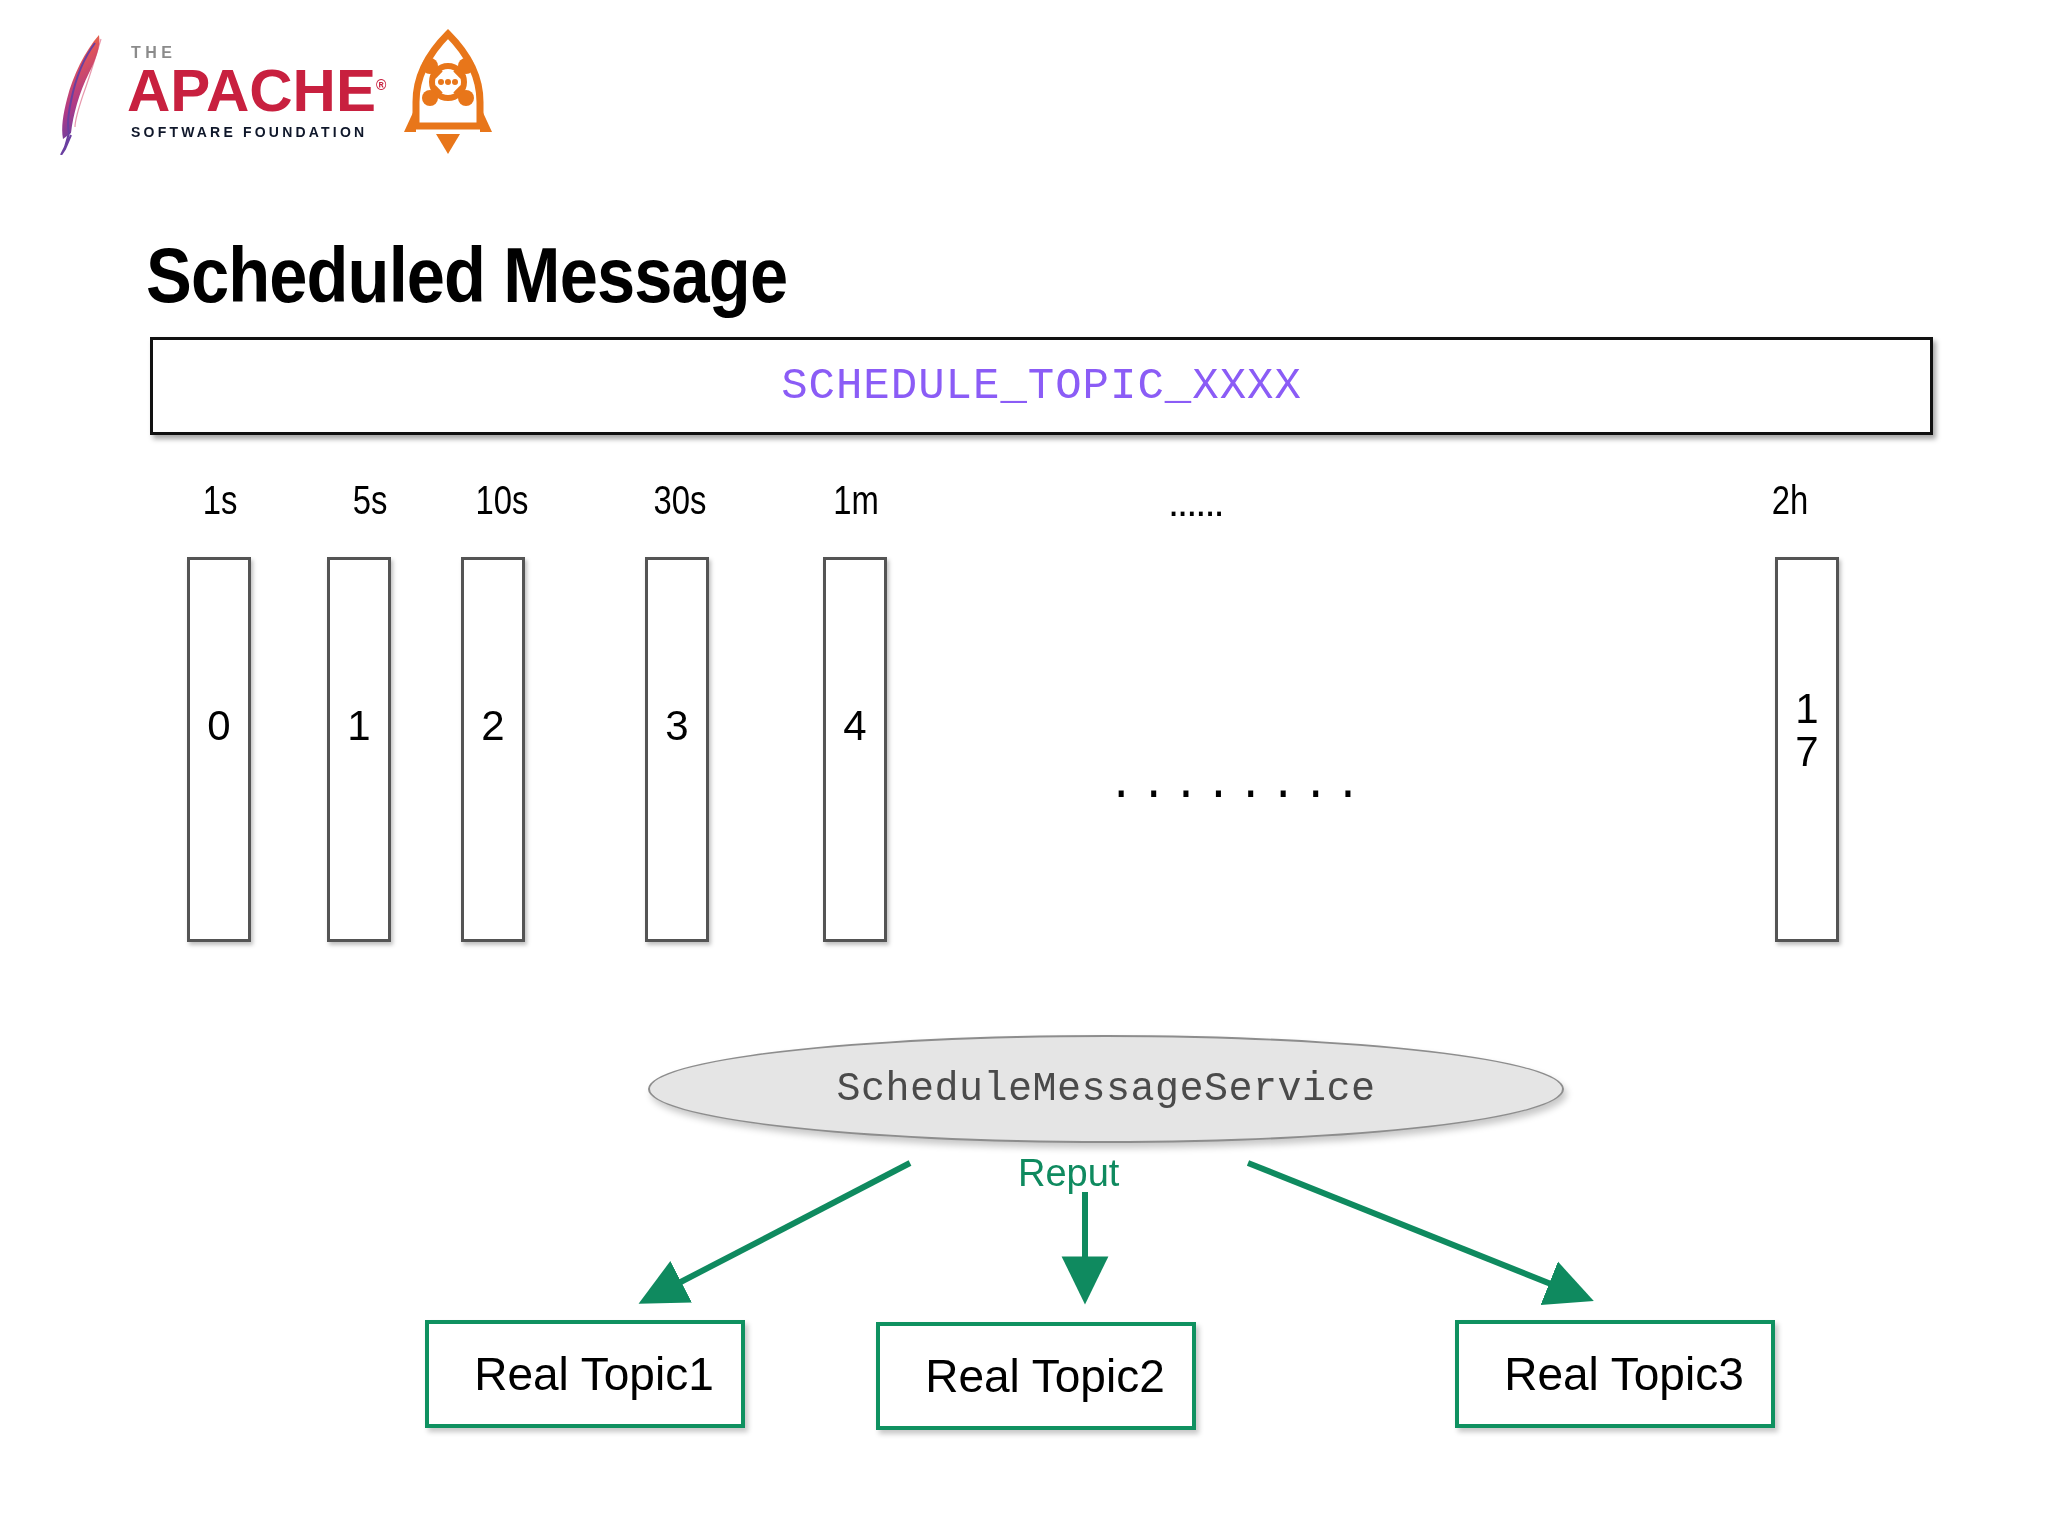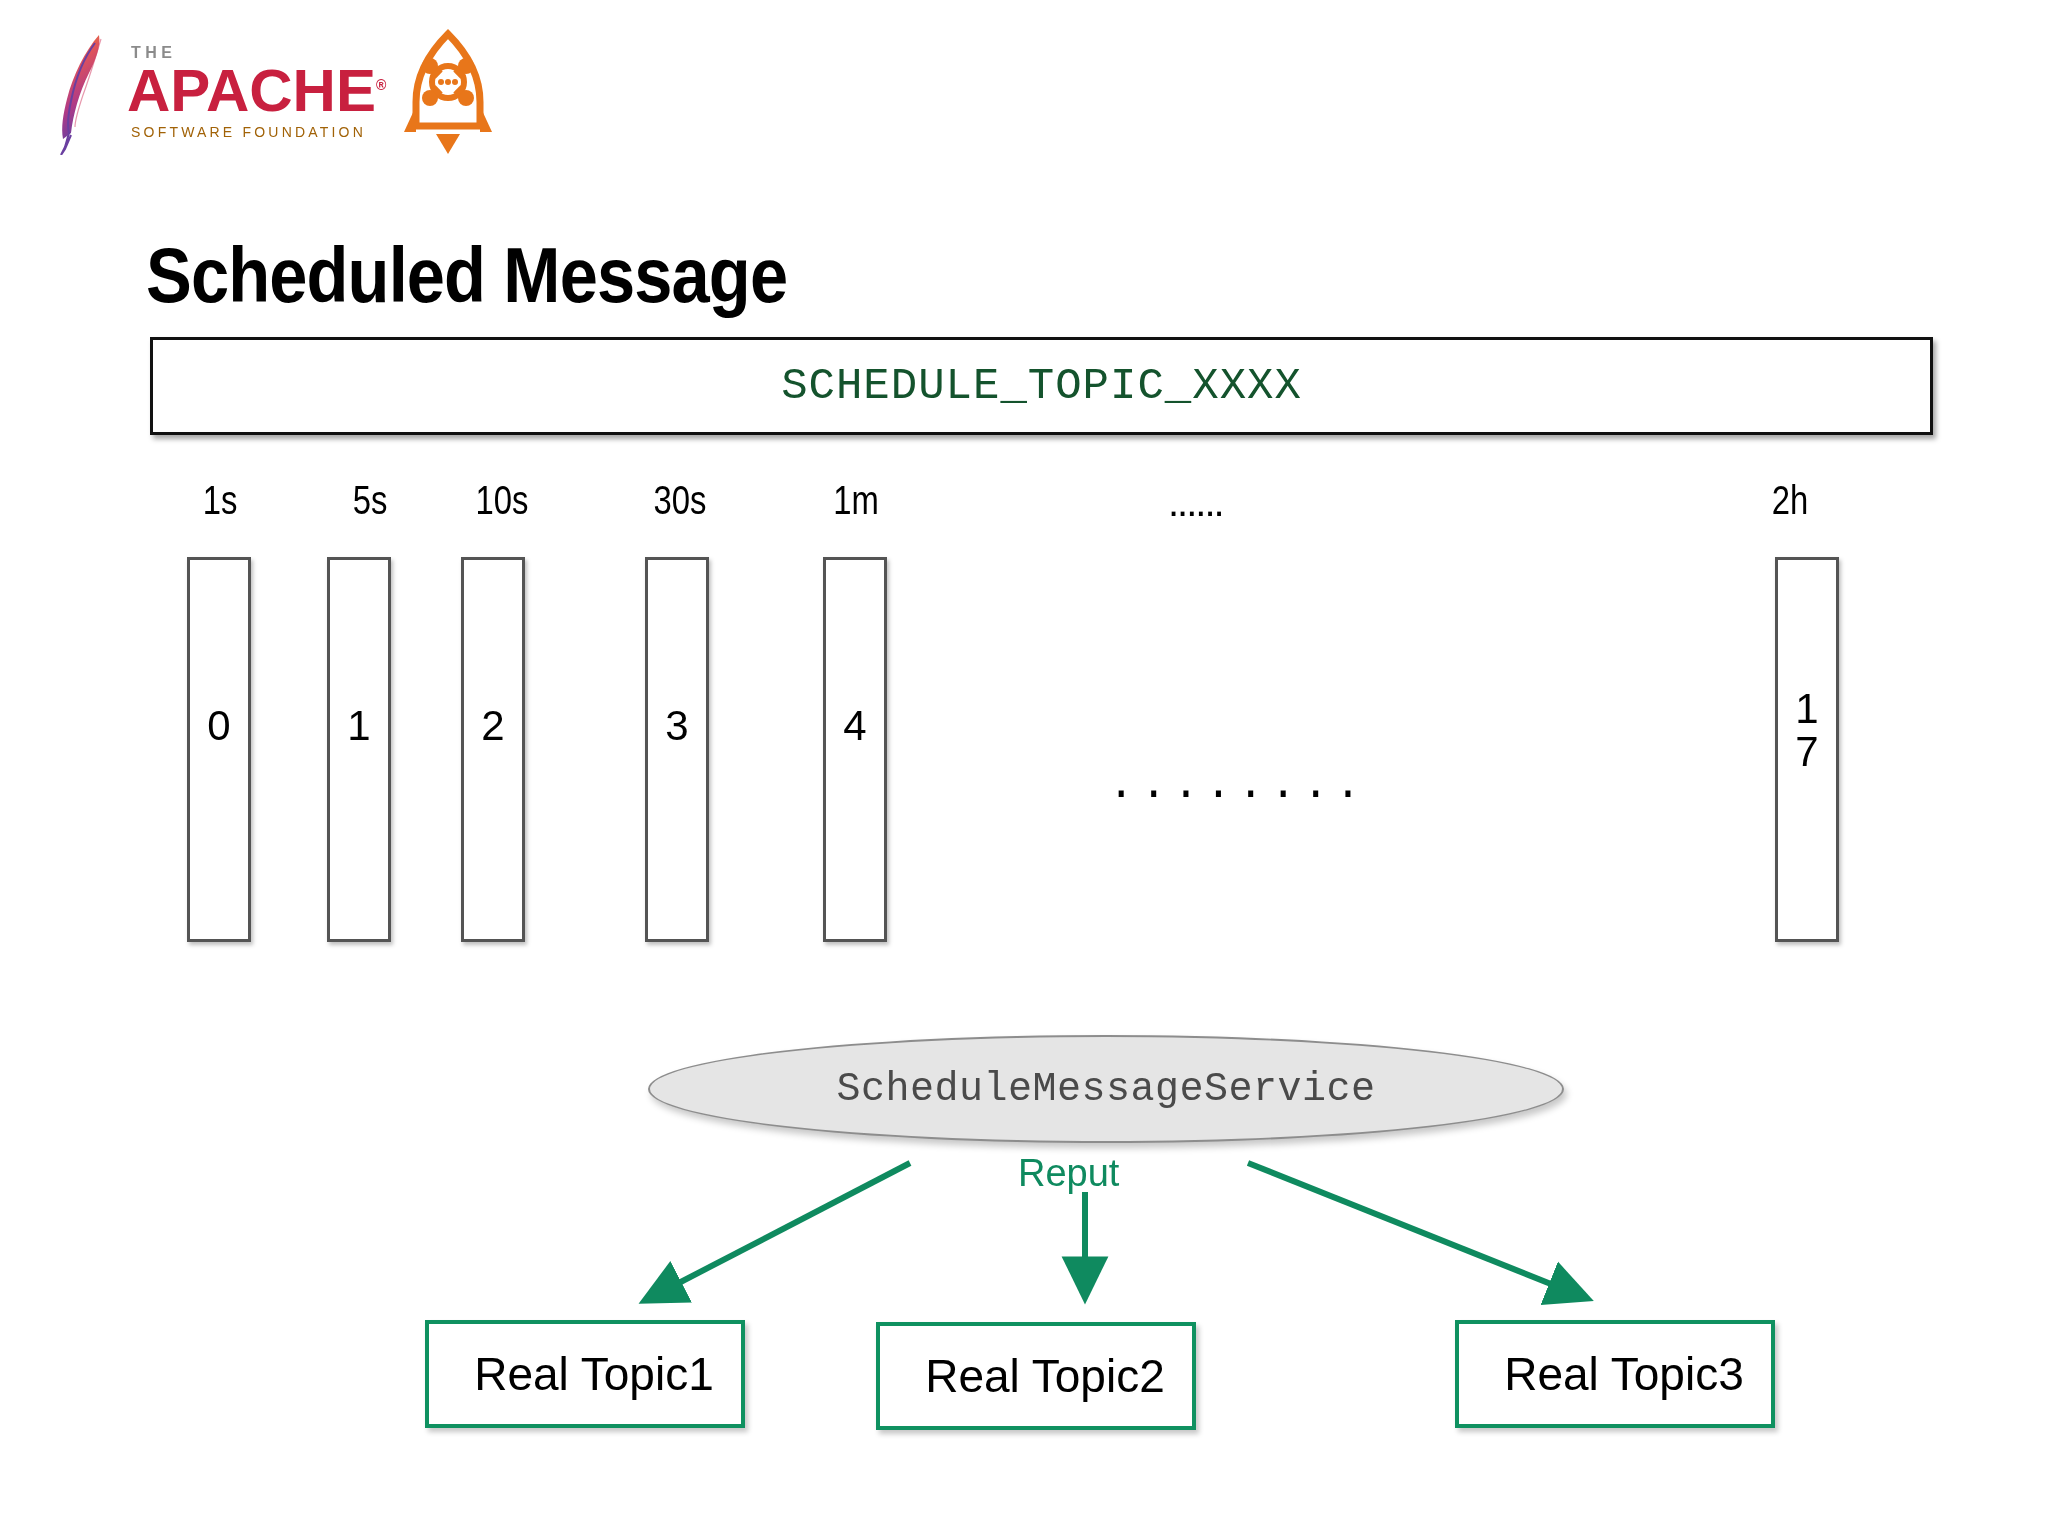--- a/index.html
+++ b/index.html
@@ -36,22 +36,22 @@
     font-weight: 600; line-height: 1; margin-bottom: 2px; margin-left: 4px;
   }
   .asf-main {
     font-size: 60px; font-weight: 700; color: #c8203f;
     letter-spacing: 0px; line-height: 0.92;
     font-family: "Liberation Sans", sans-serif;
     position: relative;
   }
   .asf-reg { font-size: 14px; vertical-align: super; }
   .asf-sub {
-    font-size: 14px; letter-spacing: 3.2px; color: #a16207;
-    font-weight: 400; line-height: 1; margin-top: 6px; margin-left: 4px;
+    font-size: 14px; letter-spacing: 3.2px; color: #0f172a;
+    font-weight: 700; line-height: 1; margin-top: 6px; margin-left: 4px;
   }
   .rocket-wrap { width: 96px; height: 128px; }
 
   
   #page-title {
     position: absolute;
     left: 146px;
     top: 230px;
     font-size: 78px;
     font-weight: 700;
@@ -73,21 +73,21 @@
     border: 3px solid #111111;
     background: #ffffff;
     box-shadow: 3px 4px 5px rgba(0,0,0,0.35);
     display: flex;
     align-items: center;
     justify-content: center;
   }
   #schedule-topic-label {
     font-family: "Liberation Mono", "DejaVu Sans Mono", monospace;
     font-size: 44px;
-    color: #14532d;
+    color: #8b5cf6;
     letter-spacing: 1px;
     white-space: nowrap;
   }
 
   
   .time-label {
     position: absolute;
     font-size: 40px;
     color: #000000;
     font-family: "Liberation Sans Narrow", "Liberation Sans", sans-serif;

